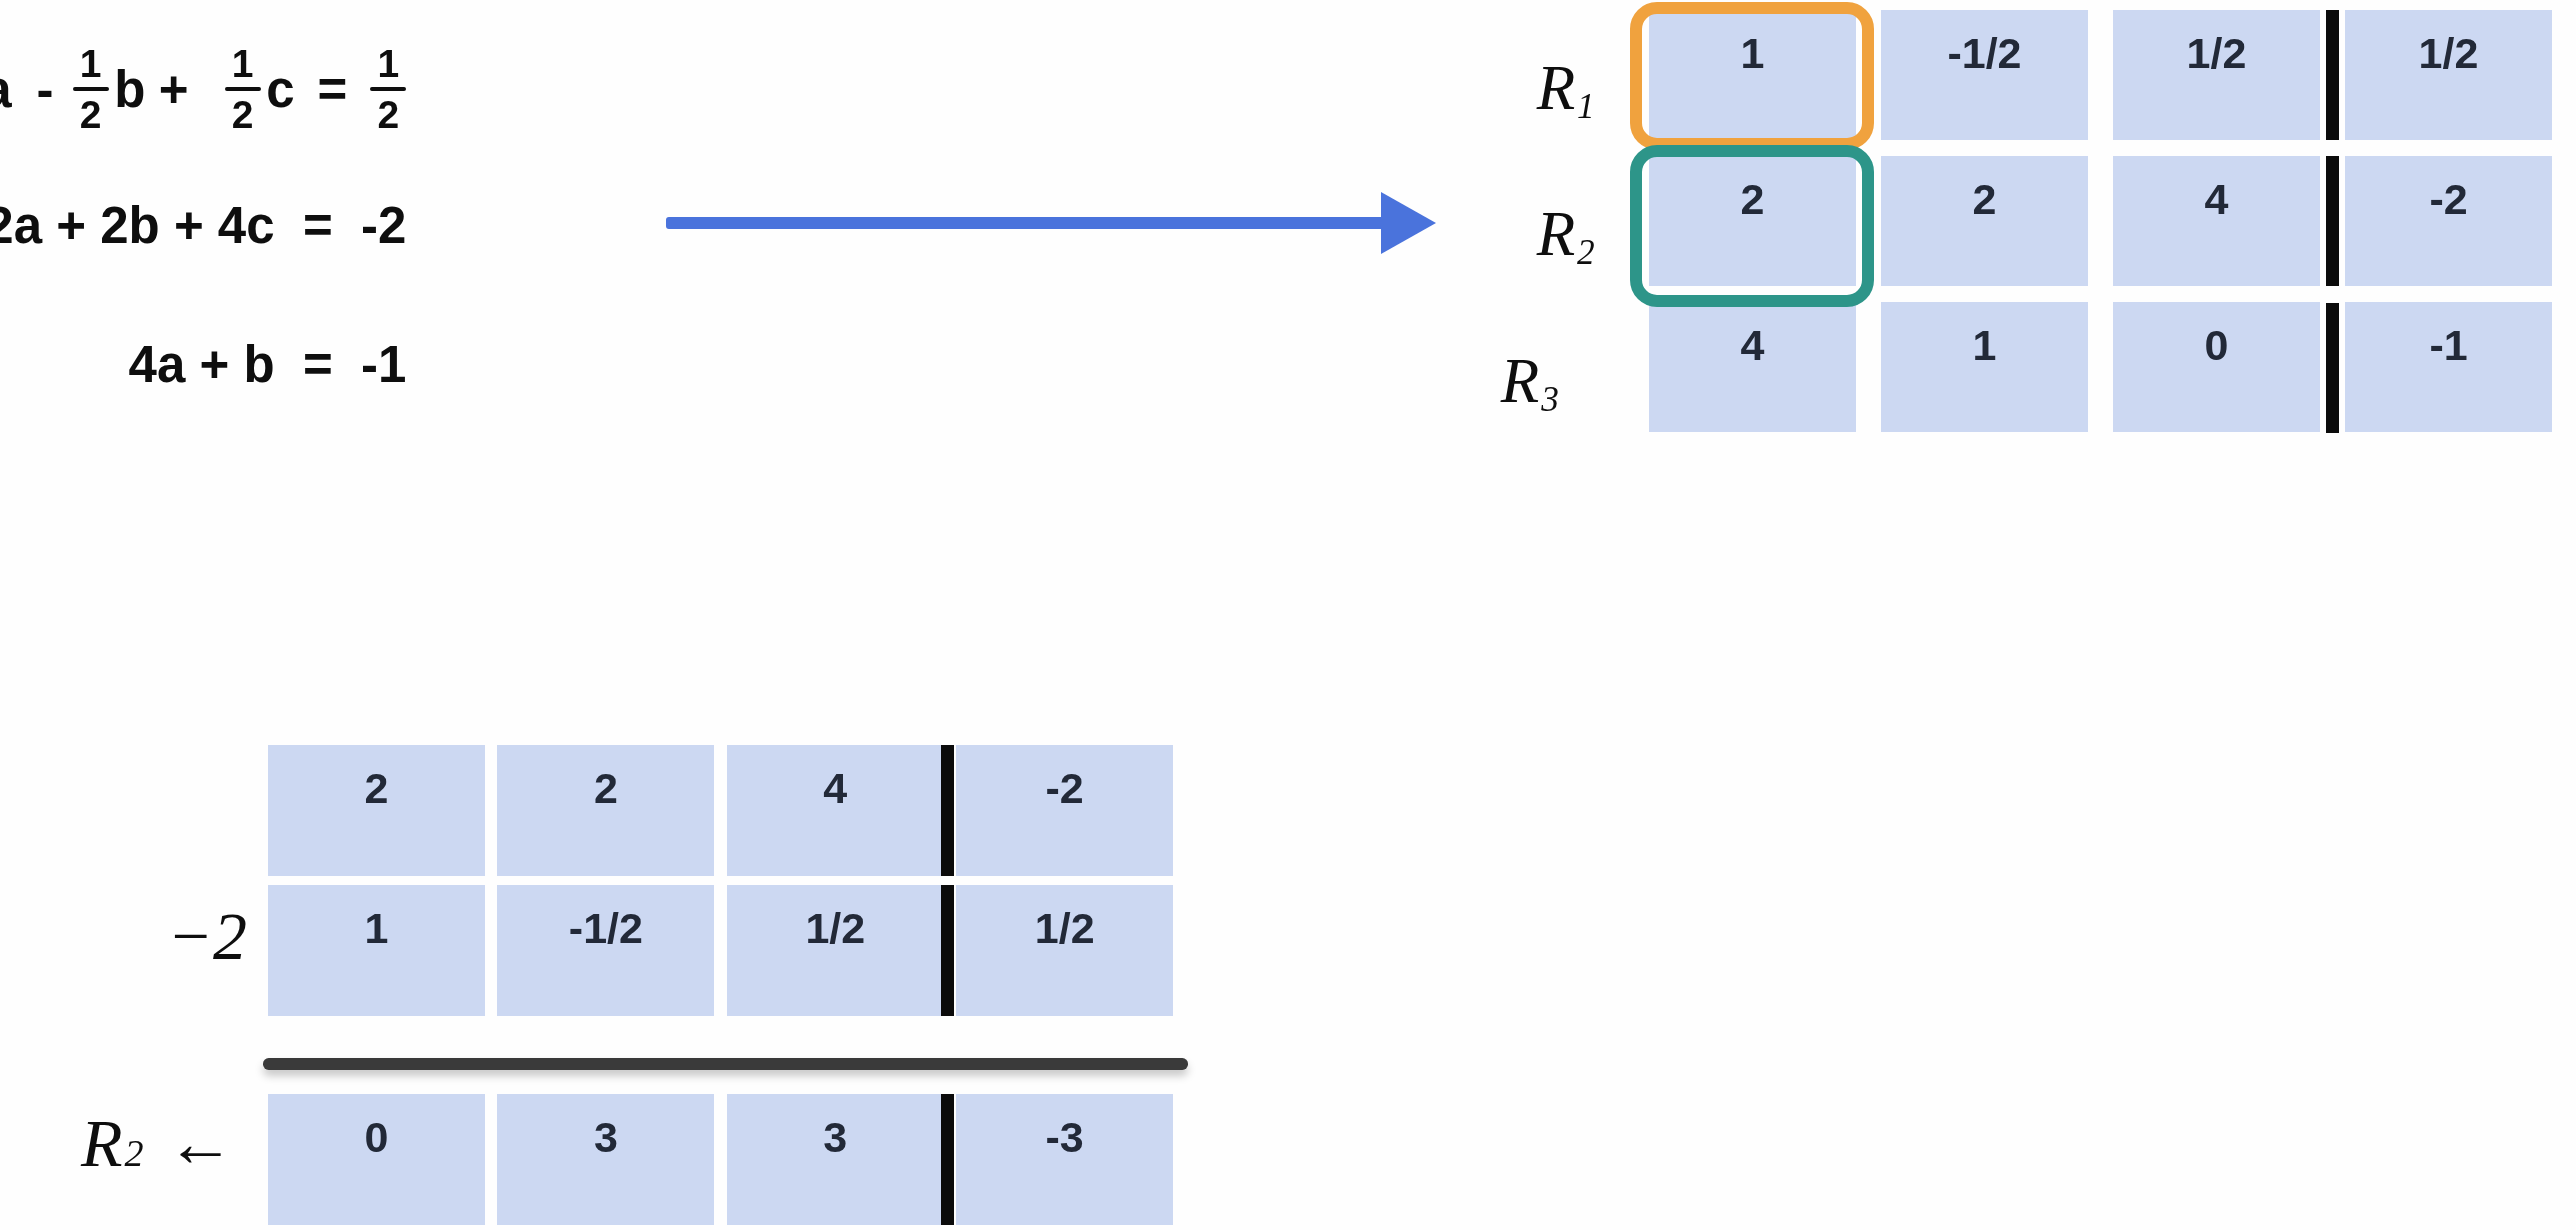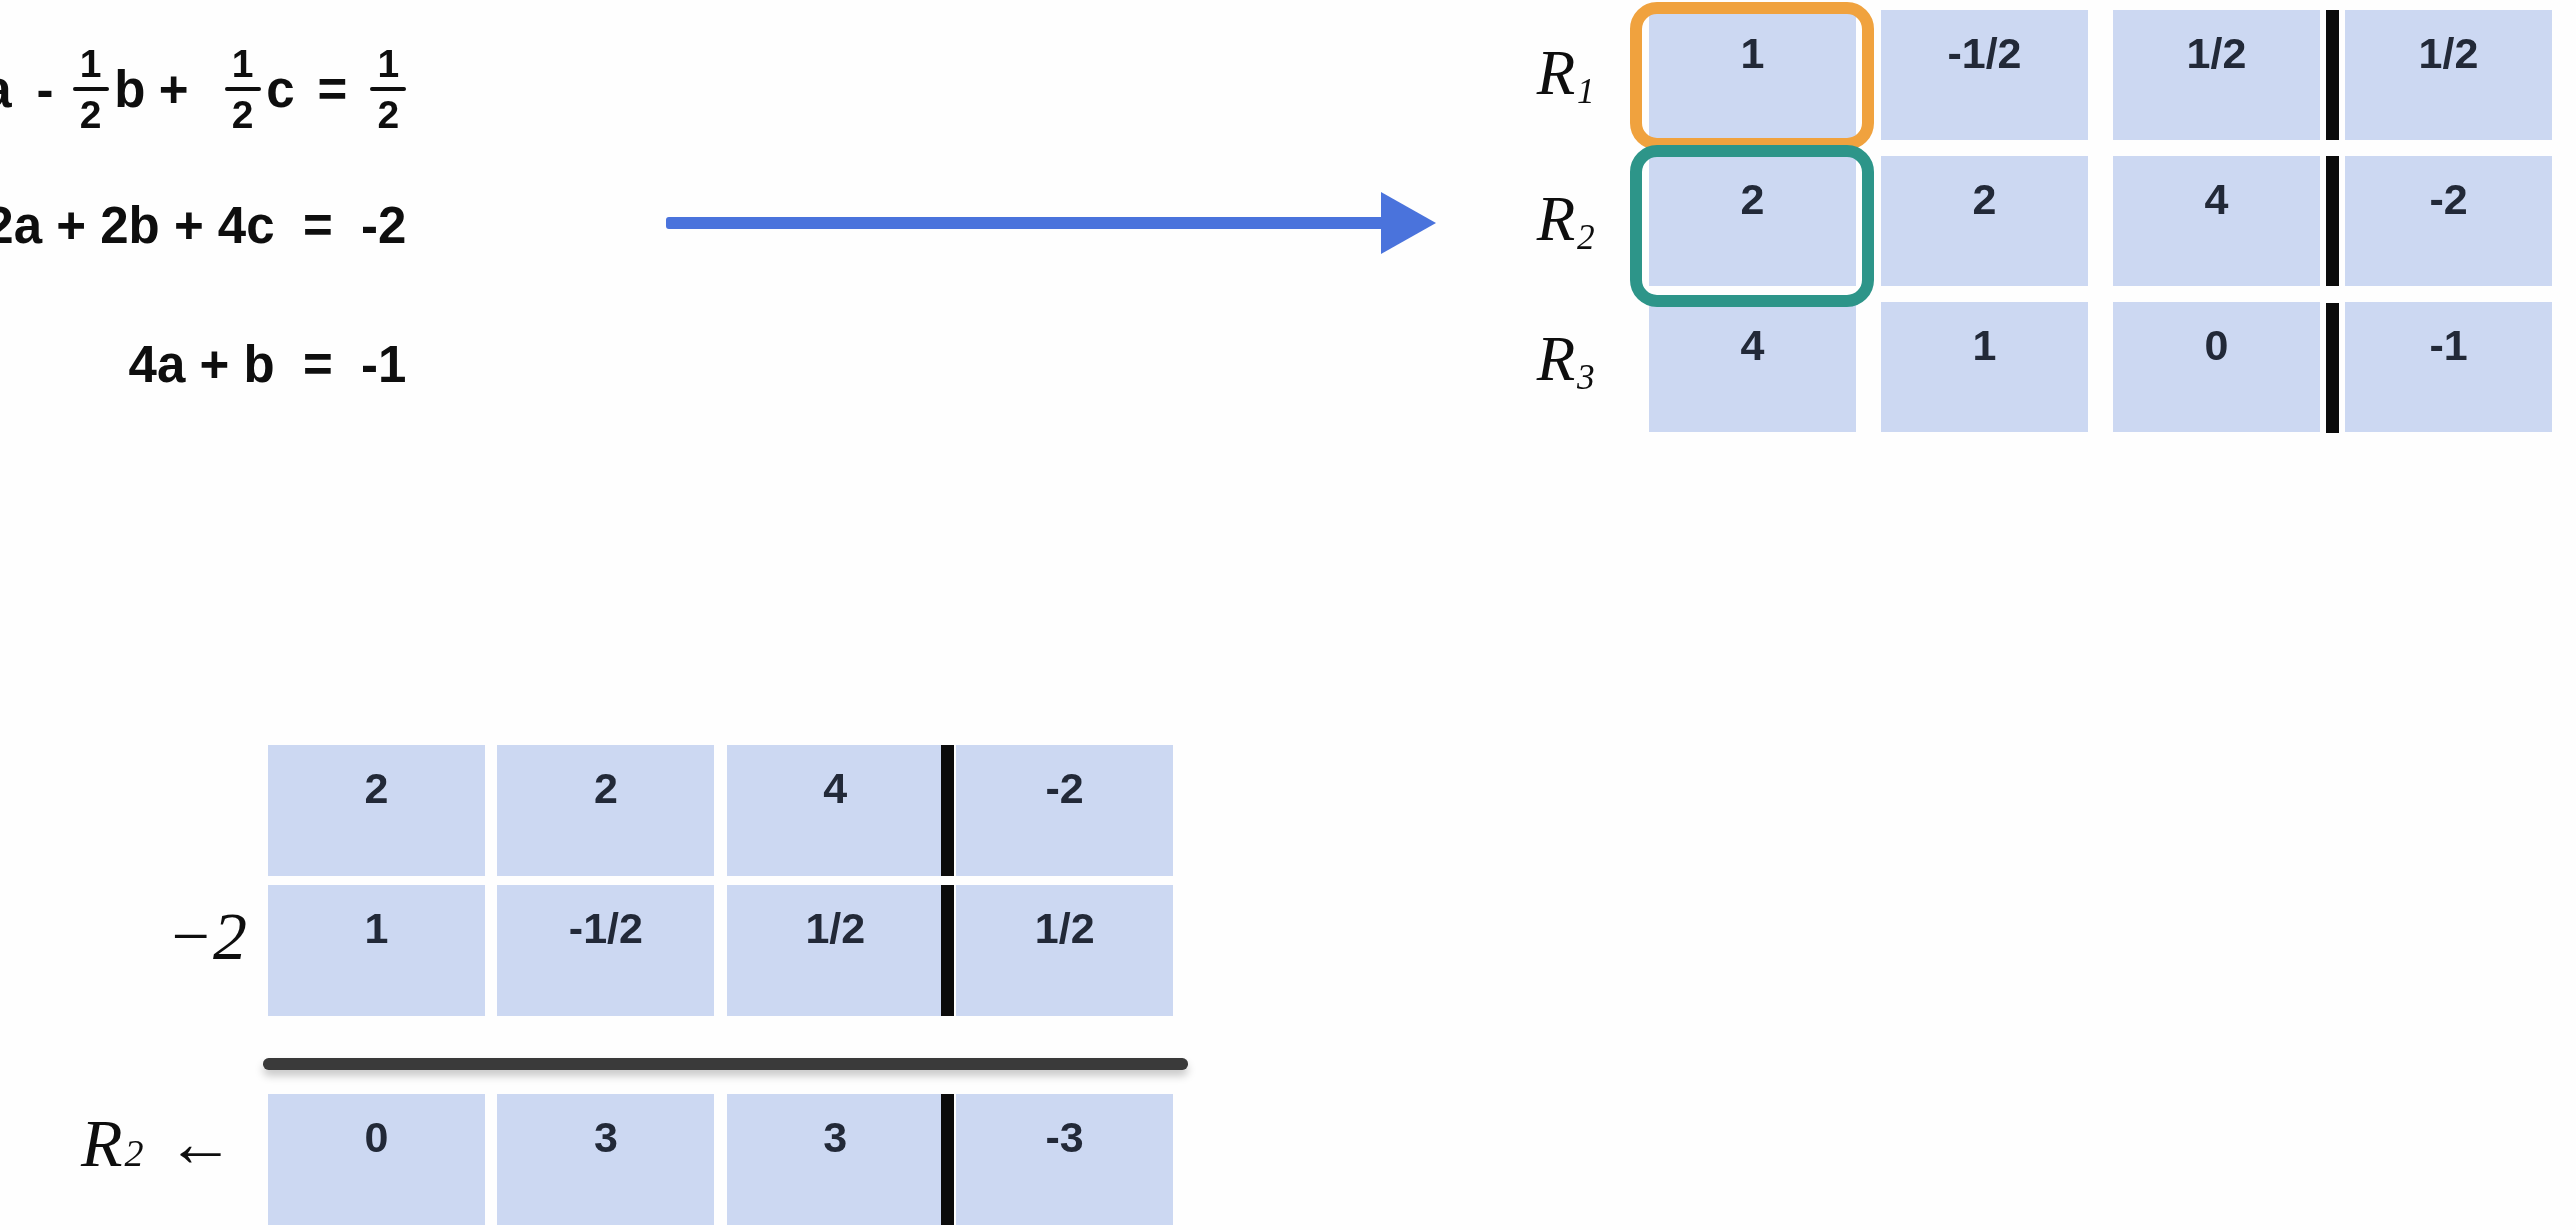--- a/index.html
+++ b/index.html
@@ -29,24 +29,24 @@
     background:var(--arrow-blue); border-radius:2.9px; }
   .arrow-head { position:absolute; left:1381px; top:192px; width:0; height:0;
     border-top:31px solid transparent; border-bottom:31px solid transparent;
     border-left:55px solid var(--arrow-blue); }
 
   
   .serif-math { font-family:"Liberation Serif", serif; font-style:italic; color:#0e0e0e; }
   .sub { font-size:0.56em; position:relative; top:0.26em; margin-left:1.9px; }
 
   .mrow-label { position:absolute; left:1465px; width:143px; text-align:right; padding-right:13.3px;
-    font-size:63px; line-height:1; }
+    font-size:63px; line-height:1;margin-top:15px; }
   .mrow-label-1 { top:42px; }
   .mrow-label-2 { top:188px; }
-  .mrow-label-3 { top:328px; }
+  .mrow-label-3 { top:335px;text-align:center; }
 
   
   .matrix { position:absolute; left:1649px; top:9.5px; display:grid;
     grid-template-columns:repeat(4,207px); grid-template-rows:repeat(3,130px); gap:16px 25px; }
   .cell { background:var(--cell-bg); display:flex; justify-content:center; align-items:flex-start;
     padding-top:19px; font-size:43px; font-weight:700; color:var(--cell-text); }
   .vbar { position:absolute; width:13.3px; background:var(--divider-black); }
   .matrix .vbar { left:677px; }
   .vbar-m1 { top:0; height:130px; } .vbar-m2 { top:146px; height:130px; } .vbar-m3 { top:293px; height:130px; }
 

